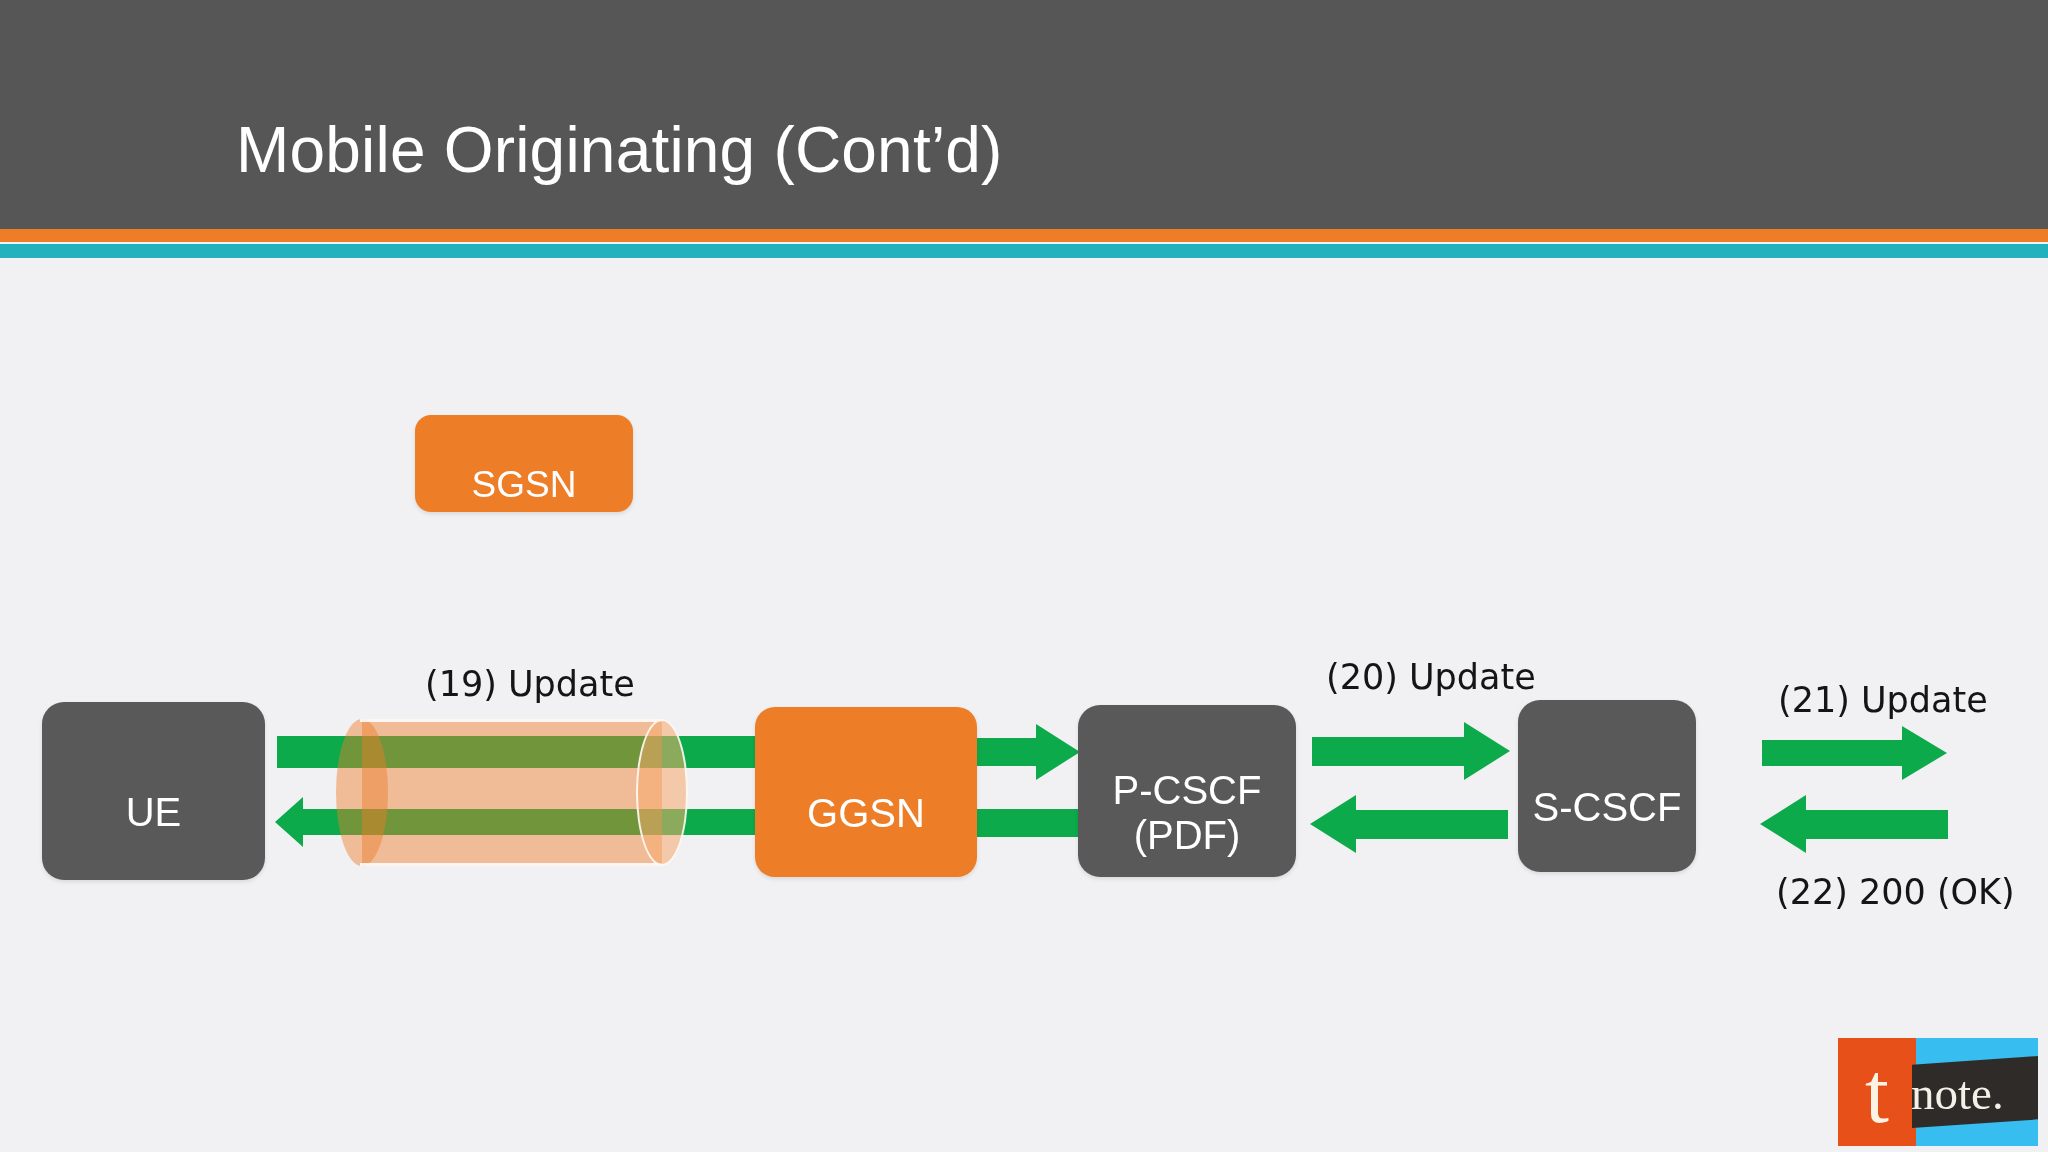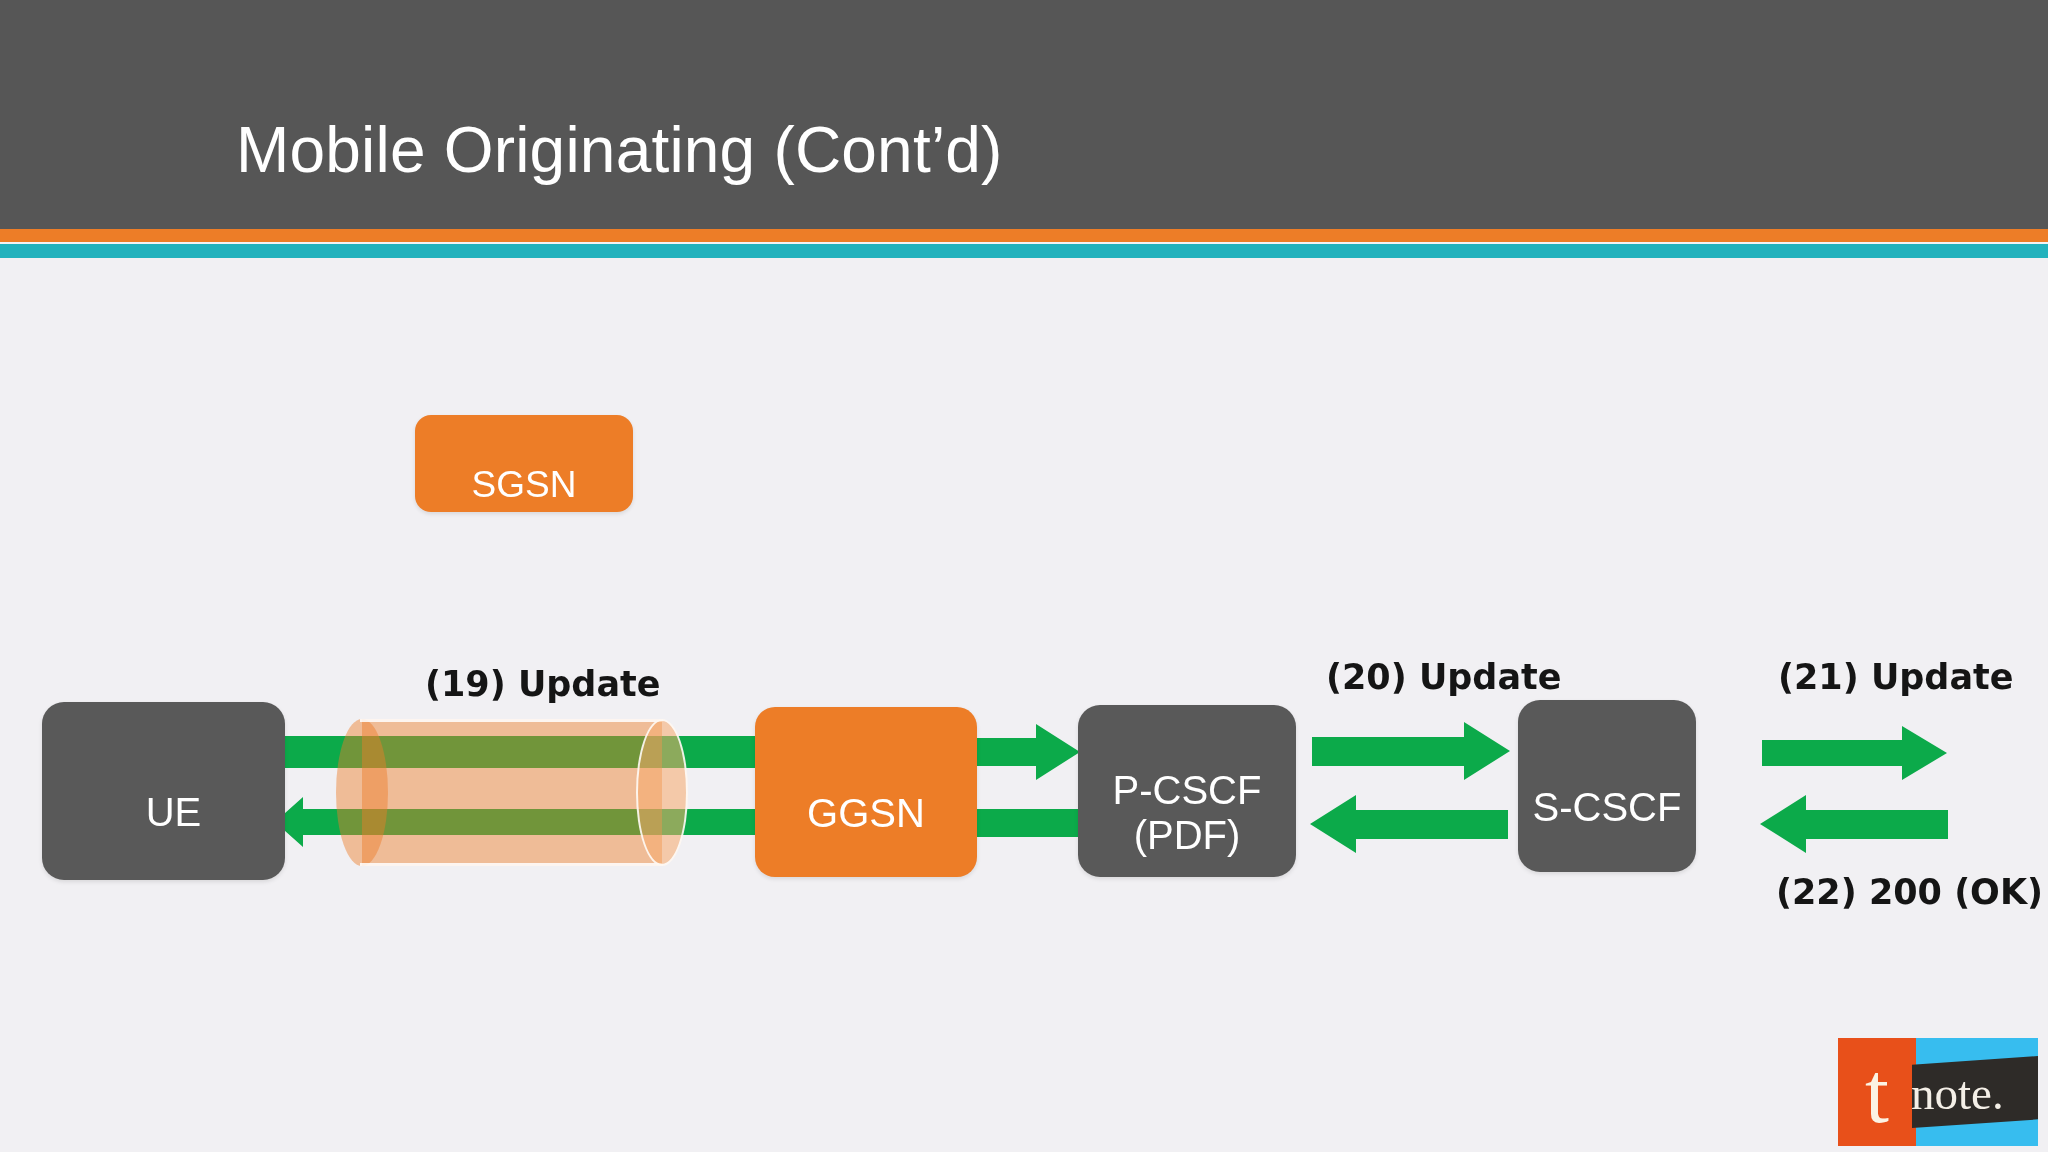--- a/index.html
+++ b/index.html
@@ -77,21 +77,21 @@
     border-radius: 22px;
     color: #ffffff;
     font-size: 40px;
     line-height: 1.12;
     box-shadow: 0 2px 4px rgba(0,0,0,0.10);
   }
   .node.dark  { background: #595959; }
   .node.orange{ background: #ed7d27; }
 
   #node-sgsn   { left: 415px;  top: 415px;  width: 218px; height: 97px;  border-radius: 16px; font-size: 37px; }
-  #node-ue     { left: 42px;   top: 702px;  width: 223px; height: 178px; padding-left: 20px; }
+  #node-ue     { left: 42px;   top: 702px;  width: 223px; height: 178px; }
   #node-ggsn   { left: 755px;  top: 707px;  width: 222px; height: 170px; border-radius: 20px; }
   #node-pcscf  { left: 1078px; top: 705px;  width: 218px; height: 172px; }
   #node-scscf  { left: 1518px; top: 700px;  width: 178px; height: 172px; }
   .node-label  { white-space: pre-line; margin-top: 43px; }
   .arrow-svg { position: absolute; overflow: visible; }
 
   
   #tunnel {
     position: absolute;
     left: 340px;
@@ -130,21 +130,20 @@
     box-sizing: border-box;
   }
 
   
   .flow-label {
     position: absolute;
     font-family: "DejaVu Sans", sans-serif;
     font-size: 35px;
     color: #151515;
     white-space: nowrap;
-    font-weight: bold;
   }
 
   
   #logo {
     position: absolute;
     left: 1838px;
     top: 1038px;
     width: 200px;
     height: 108px;
   }
@@ -276,21 +275,21 @@
     <span class="node-label">P-CSCF
 (PDF)</span>
   </div>
 
   <div class="node dark" id="node-scscf">
     <span class="node-label">S-CSCF</span>
   </div>
 
   <div class="flow-label" style="left:425px;  top:664px;">(19) Update</div>
   <div class="flow-label" style="left:1326px; top:657px;">(20) Update</div>
-  <div class="flow-label" style="left:1778px; top:657px;text-align:right;">(21) Update</div>
+  <div class="flow-label" style="left:1778px; top:680px;text-align:right;">(21) Update</div>
   <div class="flow-label" style="left:1776px; top:872px;">(22) 200 (OK)</div>
 
   <div id="logo">
     <div id="logo-blue-block"></div>
     <div id="logo-t-block"></div>
     <div id="logo-t-glyph">t</div>
     <div id="logo-banner"></div>
     <div id="logo-note-glyph">note.</div>
   </div>
 

